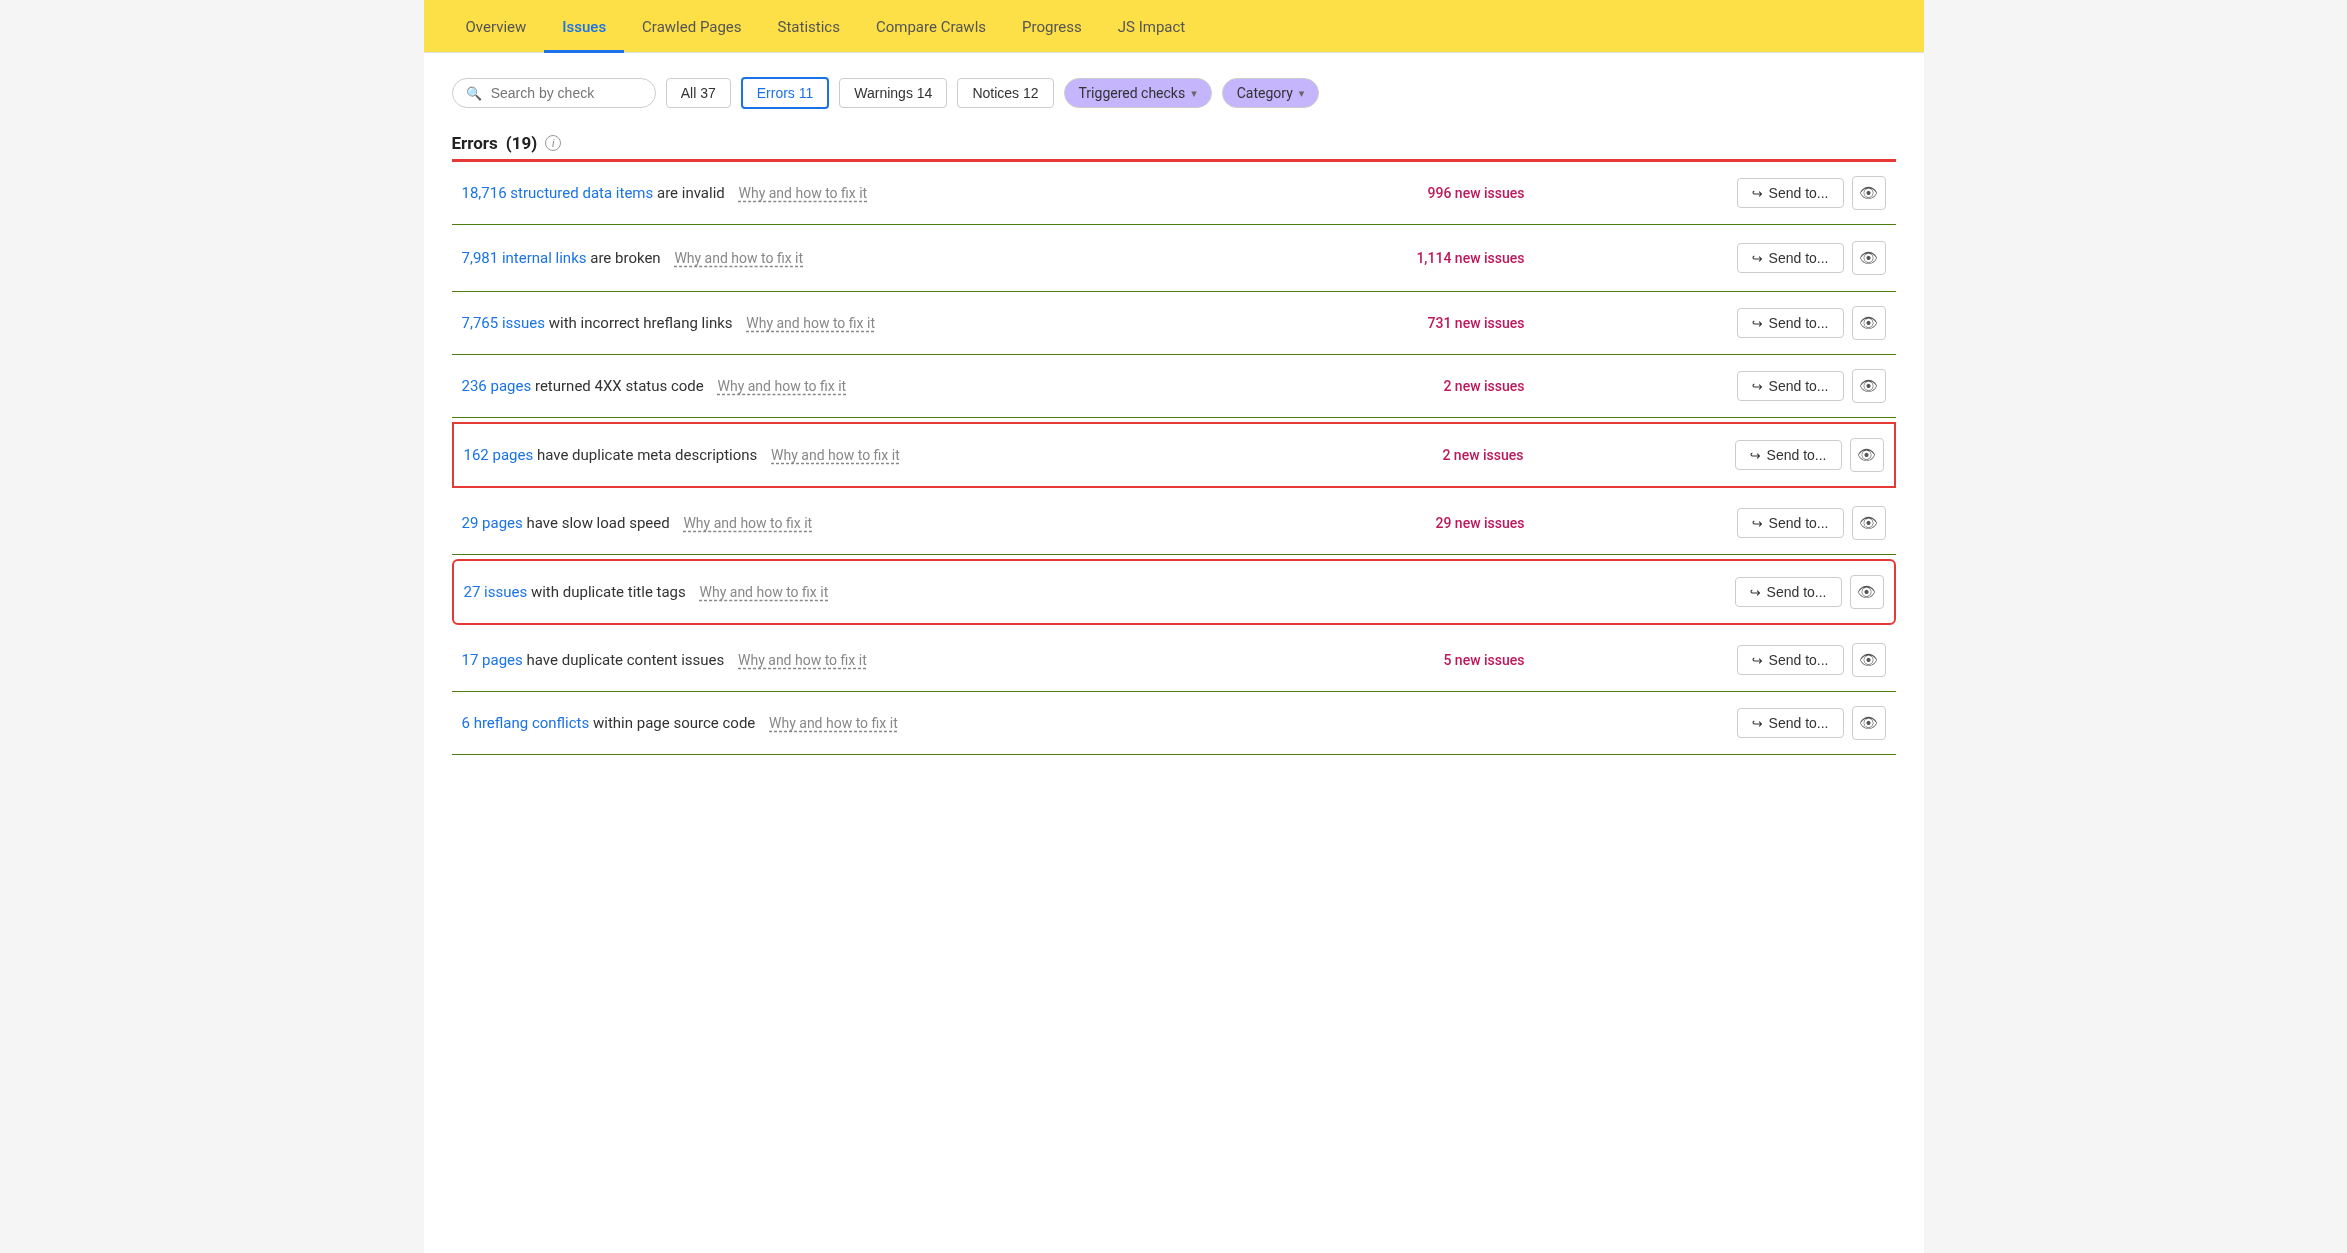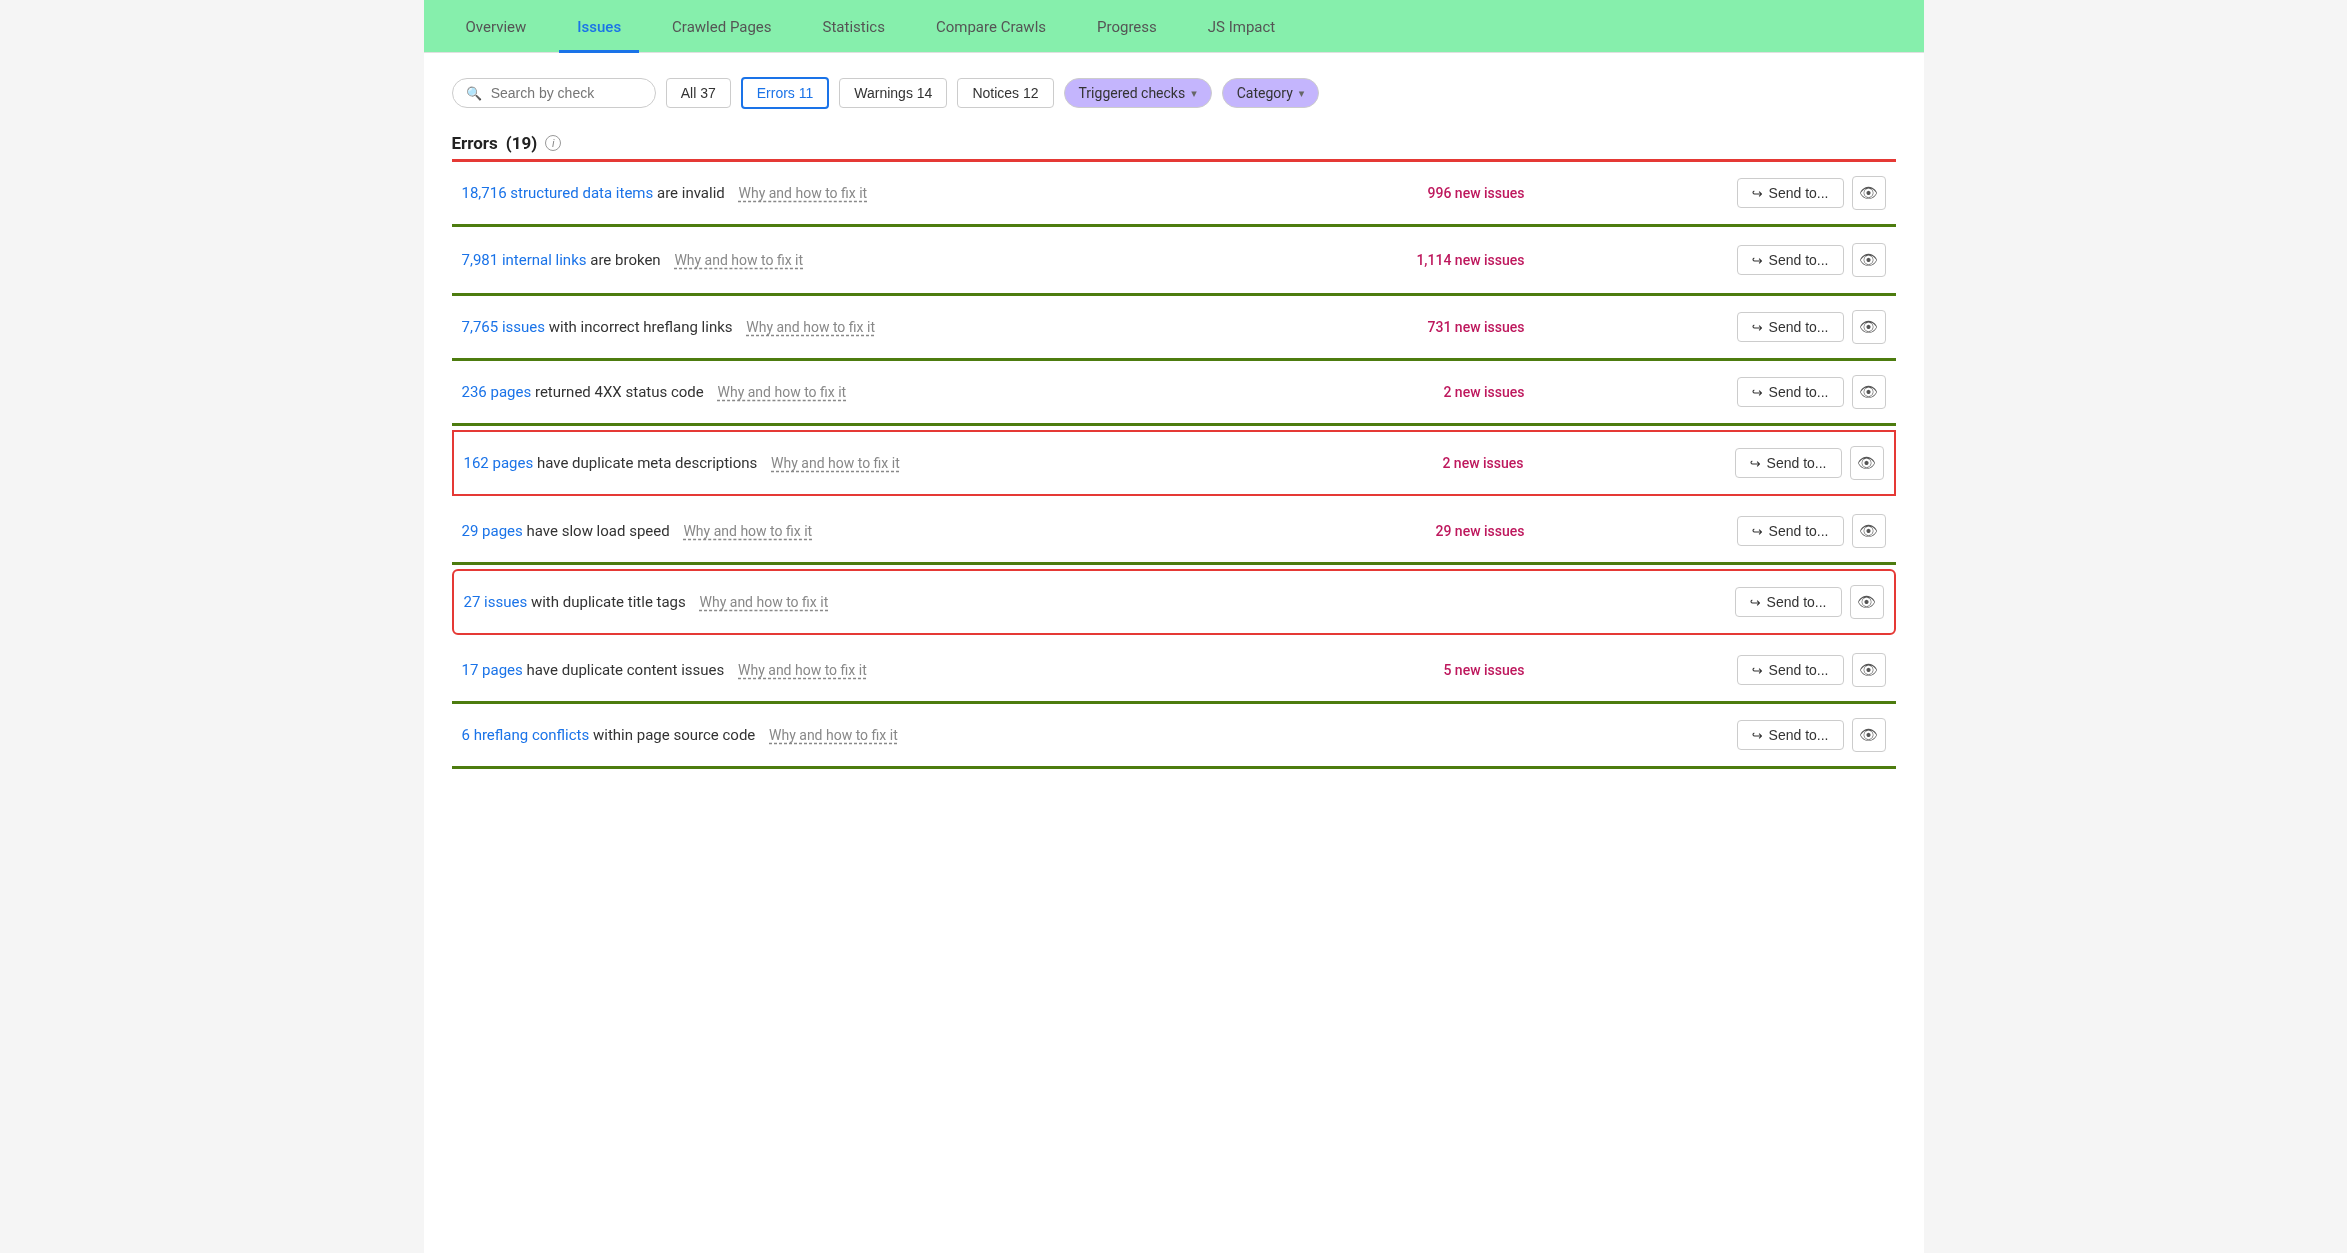--- a/index.html
+++ b/index.html
@@ -15,22 +15,21 @@
       max-width: 1500px;
       margin: 0 auto;
     }
 
     
     .top-nav {
       display: flex;
       align-items: flex-end;
       border-bottom: 1px solid #e0e0e0;
       padding: 0 24px;
-      background: #86efac;
-      gap: 15px;
+      background: #fde047;
     }
     .nav-item {
       padding: 18px 18px 14px;
       font-size: 15px;
       color: #555;
       cursor: pointer;
       border-bottom: 3px solid transparent;
       margin-bottom: -1px;
       white-space: nowrap;
     }
@@ -132,21 +131,21 @@
     
     .issues-table {
       width: 100%;
       border-collapse: collapse;
       margin-top: 0;
     }
     .issues-table .header-row {
       border-top: 3px solid #e53935;
     }
     .issue-row {
-      border-bottom: 3px solid #4d7c0f;
+      border-bottom: 1px solid #4d7c0f;
       transition: background 0.1s;
     }
     .issue-row td {
       padding: 14px 10px;
       vertical-align: middle;
     }
     .issue-link {
       color: #1a73e8;
       text-decoration: none;
       cursor: pointer;

